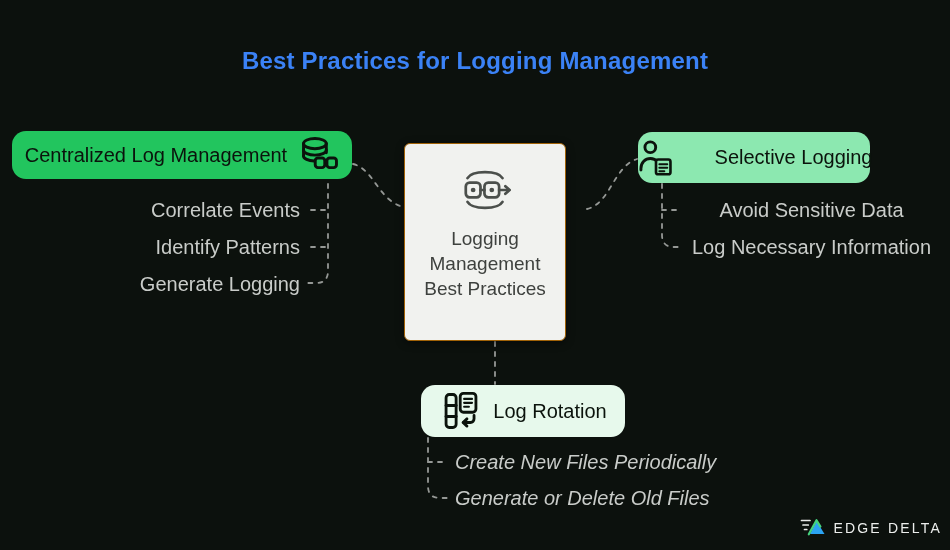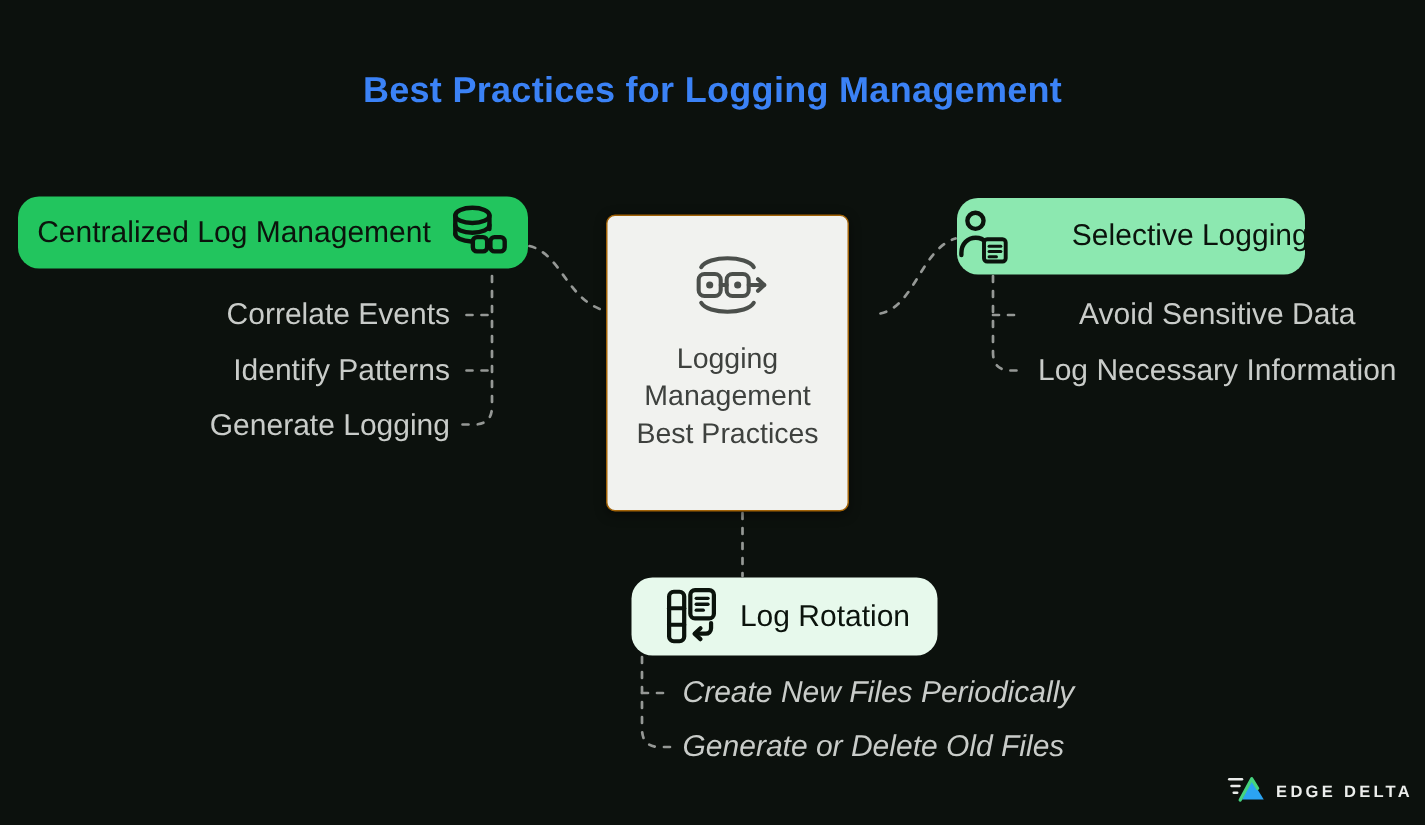--- a/index.html
+++ b/index.html
@@ -56,21 +56,21 @@
   .center-label{
     margin-top:6px;width:134px;text-align:center;
     font-size:19px;line-height:25px;color:#3e413e;font-weight:400;
   }
 
   .logo{
     position:absolute;right:8px;bottom:10px;
     display:flex;align-items:center;gap:7px;
   }
   .logo-text{
-    font-size:11px;font-weight:700;letter-spacing:2.2px;color:#eceeec;
+    font-size:14px;font-weight:400;letter-spacing:2.2px;color:#eceeec;
   }
 </style>
 </head>
 <body>
 
 <div class="stage">
 
   <svg class="connectors" viewBox="0 0 950 550">
     <path d="M 353 164 C 374 169 378 200 403 207"></path>
     <path d="M 328 184 L 328 271 Q 328 283 316 283 L 308 283"></path>

